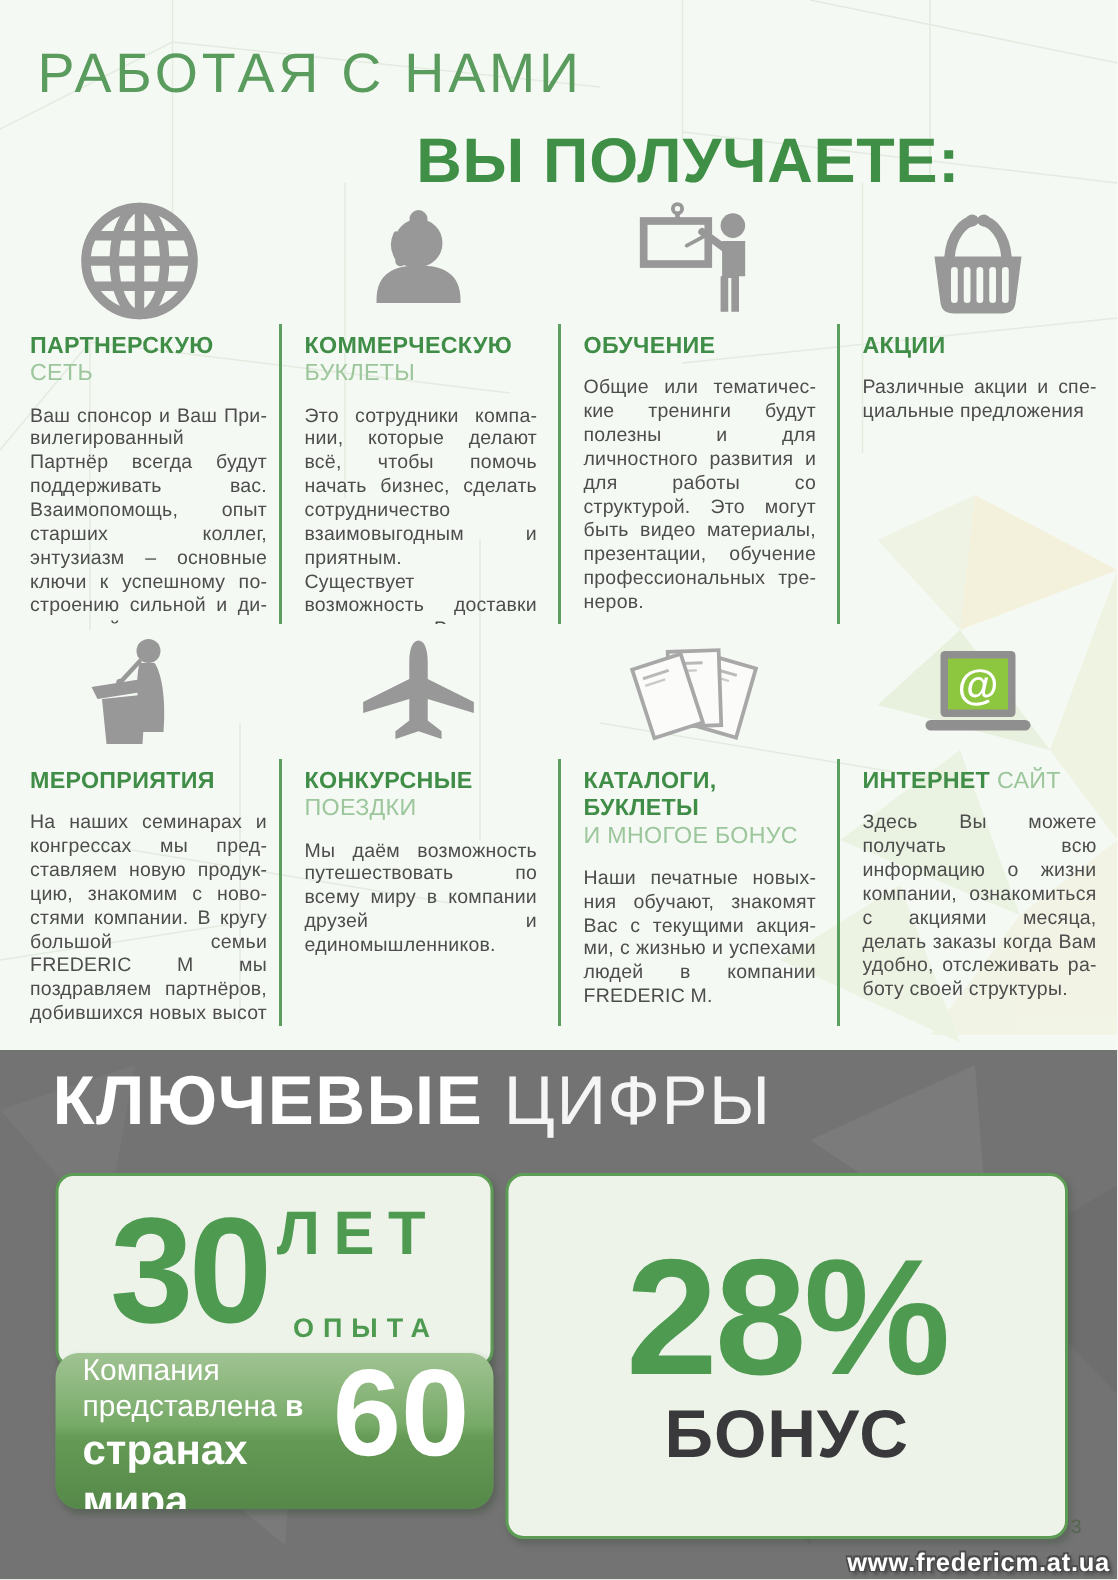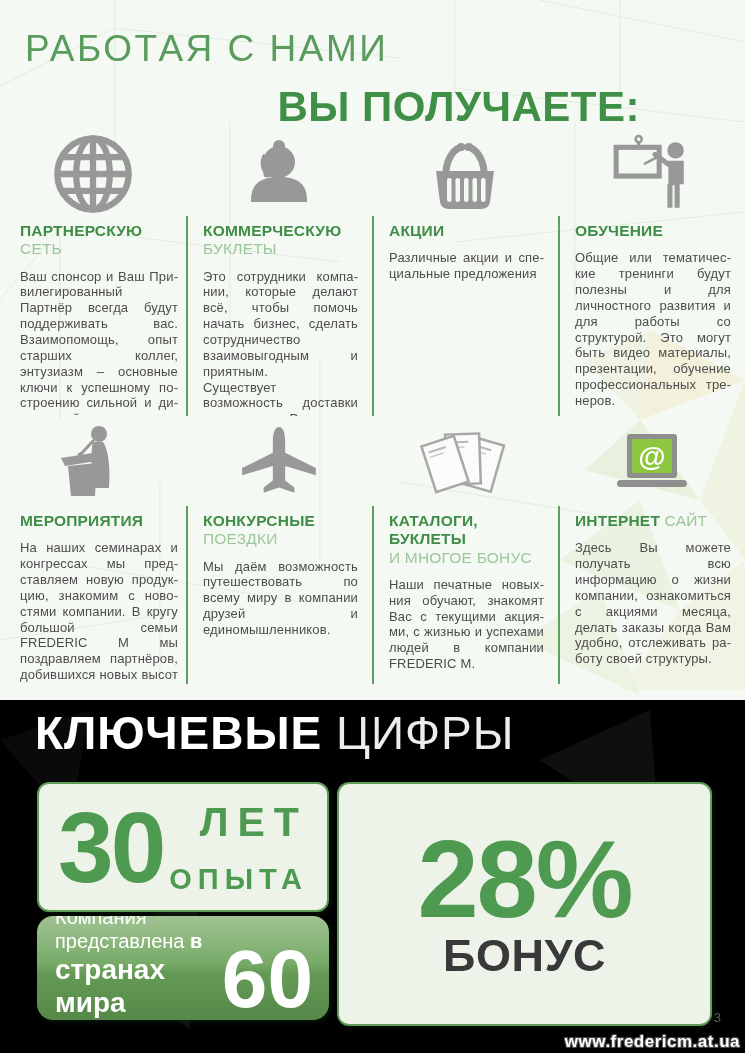--- a/index.html
+++ b/index.html
@@ -23,42 +23,42 @@
   .row2 .cell-content { height:178px; }
   .with-divider { border-left:2px solid #5c9f5f; padding-left:15px; margin-right:6px; }
   .benefit-title { font-size:15.5px; font-weight:700; color:#3f8d47; line-height:1.18; letter-spacing:0.2px; }
   .benefit-title .light { color:#9cc69b; font-weight:400; }
   .benefit-title .block { display:block; }
   .benefit-body { margin-top:10px; font-size:13px; line-height:1.22; color:#4d4d4d;
                   text-align:justify; white-space:pre-line; letter-spacing:0.15px; }
 
   
   .key-numbers { position:absolute; top:700px; left:0; width:745px; height:353px;
-                 background:#000000; z-index:2; overflow:hidden; }
+                 background:#737373; z-index:2; overflow:hidden; }
   .kn-bg { position:absolute; inset:0; }
   .kn-heading { position:absolute; left:35px; top:6px; font-size:46px; color:#ffffff;
                 font-weight:700; letter-spacing:1px; }
   .kn-heading .light { font-weight:400; opacity:0.93; }
   .card { position:absolute; background:#edf3e9; border:2px solid #5d9c55; border-radius:12px;
           box-shadow:2px 3px 5px rgba(30,60,30,0.25);margin-top:20px; }
   .card-years { left:37px; top:62px; width:292px; height:130px;
                 display:flex; align-items:center; justify-content:center; }
   .years-value { font-size:100px; font-weight:700; color:#4e9a51; line-height:0.92; letter-spacing:-3px; }
   .years-right { display:flex; flex-direction:column; justify-content:space-between;
                  height:94px; margin-left:6px; padding-top:2px; text-align:right; }
   .years-unit { font-size:41px; font-weight:700; color:#4e9a51; letter-spacing:9px; line-height:1; }
-  .years-sub  { font-size:29px; font-weight:700; color:#4e9a51; letter-spacing:6px; line-height:1; }
+  .years-sub  { font-size:18px; font-weight:700; color:#4e9a51; letter-spacing:6px; line-height:1; }
   .card-bonus { left:337px; top:62px; width:375px; height:244px;
                 display:flex; flex-direction:column; align-items:center; justify-content:center; }
   .bonus-value { font-size:110px; font-weight:700; color:#4e9a51; line-height:0.95; letter-spacing:-2px; }
   .bonus-l1, .bonus-l2 { font-size:45px; font-weight:700; color:#39393b; line-height:1.12; letter-spacing:0.5px; }
-  .card-countries { left:37px; top:216px; width:292px; height:104px; border-radius:16px;
+  .card-countries { left:37px; top:202px; width:292px; height:104px; border-radius:16px;
                     background:linear-gradient(180deg,#85b273 0%,#6aa25a 55%,#5f9851 100%);
                     box-shadow:2px 3px 5px rgba(30,60,30,0.3);
-                    display:flex; align-items:flex-end; justify-content:space-between; position:absolute; overflow:hidden; }
+                    display:flex; align-items:flex-start; justify-content:space-between; position:absolute; overflow:hidden; }
   .card-countries::after { content:""; position:absolute; inset:0; border-radius:16px;
                     background:linear-gradient(180deg,rgba(255,255,255,0.22) 0%,rgba(255,255,255,0.06) 46%,rgba(0,0,0,0.05) 54%,rgba(0,0,0,0.10) 100%); pointer-events:none; }
   .countries-text { padding-left:18px; color:#ffffff; line-height:1.2; position:relative; z-index:1; }
   .c-line1 { font-size:20px; font-weight:400; }
   .c-line2 { font-size:20px; font-weight:400; }
   .c-line2 .bold { font-weight:700; }
   .c-line3 { font-size:28px; font-weight:700; }
   .countries-value { font-size:82px; font-weight:700; color:#ffffff; padding-right:16px;
                      line-height:1; position:relative; z-index:1; }
 
@@ -132,54 +132,54 @@
       </div>
       <div class="cell-content with-divider">
         <h3 class="benefit-title"><span>КОММЕРЧЕСКУЮ</span><span class="light block">БУКЛЕТЫ</span></h3>
         <p class="benefit-body">Это сотрудники компа­нии, которые делают всё, чтобы помочь начать биз­нес, сделать сотрудниче­ство взаимовыгодным и приятным.
 Существует возможность доставки продукции по России.</p>
       </div>
     </div>
 
     <div class="benefit row1">
       <div class="icon-box">
+        <svg class="icon-svg" width="82" height="82" viewBox="0 0 80 80">
+          <circle cx="27" cy="5" r="3" stroke="#989898" stroke-width="2.5" fill="none"></circle>
+          <line x1="27" y1="8" x2="27" y2="13" stroke="#989898" stroke-width="3"></line>
+          <rect x="5" y="13" width="42" height="28" stroke="#989898" stroke-width="5" fill="none"></rect>
+          <circle cx="63" cy="16" r="8" fill="#989898"></circle>
+          <path d="M56,26 L71,26 L71,49 L67,49 L67,72 L62,72 L62,50 L60,50 L60,72 L55,72 L55,49 L56,49 Z" fill="#989898"></path>
+          <line x1="58" y1="31" x2="43" y2="20" stroke="#989898" stroke-width="5" stroke-linecap="round"></line>
+          <line x1="46" y1="22" x2="33" y2="29" stroke="#989898" stroke-width="2.5" stroke-linecap="round"></line>
+        </svg>
+      </div>
+      <div class="cell-content with-divider">
+        <h3 class="benefit-title"><span>ОБУЧЕНИЕ</span> <span class="light"></span></h3>
+        <p class="benefit-body">Общие или тематичес­кие тренинги будут полез­ны и для личностного развития и для работы со структурой. Это могут быть видео материалы, презентации, обучение профессиональных тре­неров.</p>
+      </div>
+    </div>
+
+    <div class="benefit row1">
+      <div class="icon-box">
         <svg class="icon-svg" width="80" height="76" viewBox="0 0 80 76">
           <path d="M21,32 C22,16 31,8 37,7" stroke="#989898" stroke-width="7" fill="none" stroke-linecap="round"></path>
           <path d="M59,32 C58,16 49,8 43,7" stroke="#989898" stroke-width="7" fill="none" stroke-linecap="round"></path>
           <circle cx="36" cy="7" r="4" fill="#989898"></circle>
           <circle cx="44" cy="7" r="4" fill="#989898"></circle>
           <path d="M11,31 H69 L65,62 Q64,69 56,69 H24 Q16,69 15,62 Z" fill="#989898"></path>
           <rect x="22" y="38" width="4.5" height="24" rx="2.2" fill="#f5f9f3"></rect>
           <rect x="30.5" y="38" width="4.5" height="24" rx="2.2" fill="#f5f9f3"></rect>
           <rect x="39" y="38" width="4.5" height="24" rx="2.2" fill="#f5f9f3"></rect>
           <rect x="47.5" y="38" width="4.5" height="24" rx="2.2" fill="#f5f9f3"></rect>
           <rect x="56" y="38" width="4.5" height="24" rx="2.2" fill="#f5f9f3"></rect>
         </svg>
       </div>
       <div class="cell-content with-divider">
         <h3 class="benefit-title"><span>АКЦИИ</span> <span class="light"></span></h3>
         <p class="benefit-body">Различные акции и спе­циальные предложения</p>
-      </div>
-    </div>
-
-    <div class="benefit row1">
-      <div class="icon-box">
-        <svg class="icon-svg" width="82" height="82" viewBox="0 0 80 80">
-          <circle cx="27" cy="5" r="3" stroke="#989898" stroke-width="2.5" fill="none"></circle>
-          <line x1="27" y1="8" x2="27" y2="13" stroke="#989898" stroke-width="3"></line>
-          <rect x="5" y="13" width="42" height="28" stroke="#989898" stroke-width="5" fill="none"></rect>
-          <circle cx="63" cy="16" r="8" fill="#989898"></circle>
-          <path d="M56,26 L71,26 L71,49 L67,49 L67,72 L62,72 L62,50 L60,50 L60,72 L55,72 L55,49 L56,49 Z" fill="#989898"></path>
-          <line x1="58" y1="31" x2="43" y2="20" stroke="#989898" stroke-width="5" stroke-linecap="round"></line>
-          <line x1="46" y1="22" x2="33" y2="29" stroke="#989898" stroke-width="2.5" stroke-linecap="round"></line>
-        </svg>
-      </div>
-      <div class="cell-content with-divider">
-        <h3 class="benefit-title"><span>ОБУЧЕНИЕ</span> <span class="light"></span></h3>
-        <p class="benefit-body">Общие или тематичес­кие тренинги будут полез­ны и для личностного развития и для работы со структурой. Это могут быть видео материалы, презентации, обучение профессиональных тре­неров.</p>
       </div>
     </div>
 
     <div class="benefit row2">
       <div class="icon-box">
         <svg class="icon-svg" width="84" height="84" viewBox="0 0 84 84">
           <circle cx="48" cy="12" r="8" fill="#989898"></circle>
           <path d="M42,20 C39,32 41,46 43,66 L58,66 C60,42 56,25 52,20 Z" fill="#989898"></path>
           <line x1="30" y1="32" x2="42" y2="19" stroke="#989898" stroke-width="3" stroke-linecap="round"></line>
           <circle cx="29" cy="33" r="2.5" fill="#989898"></circle>

